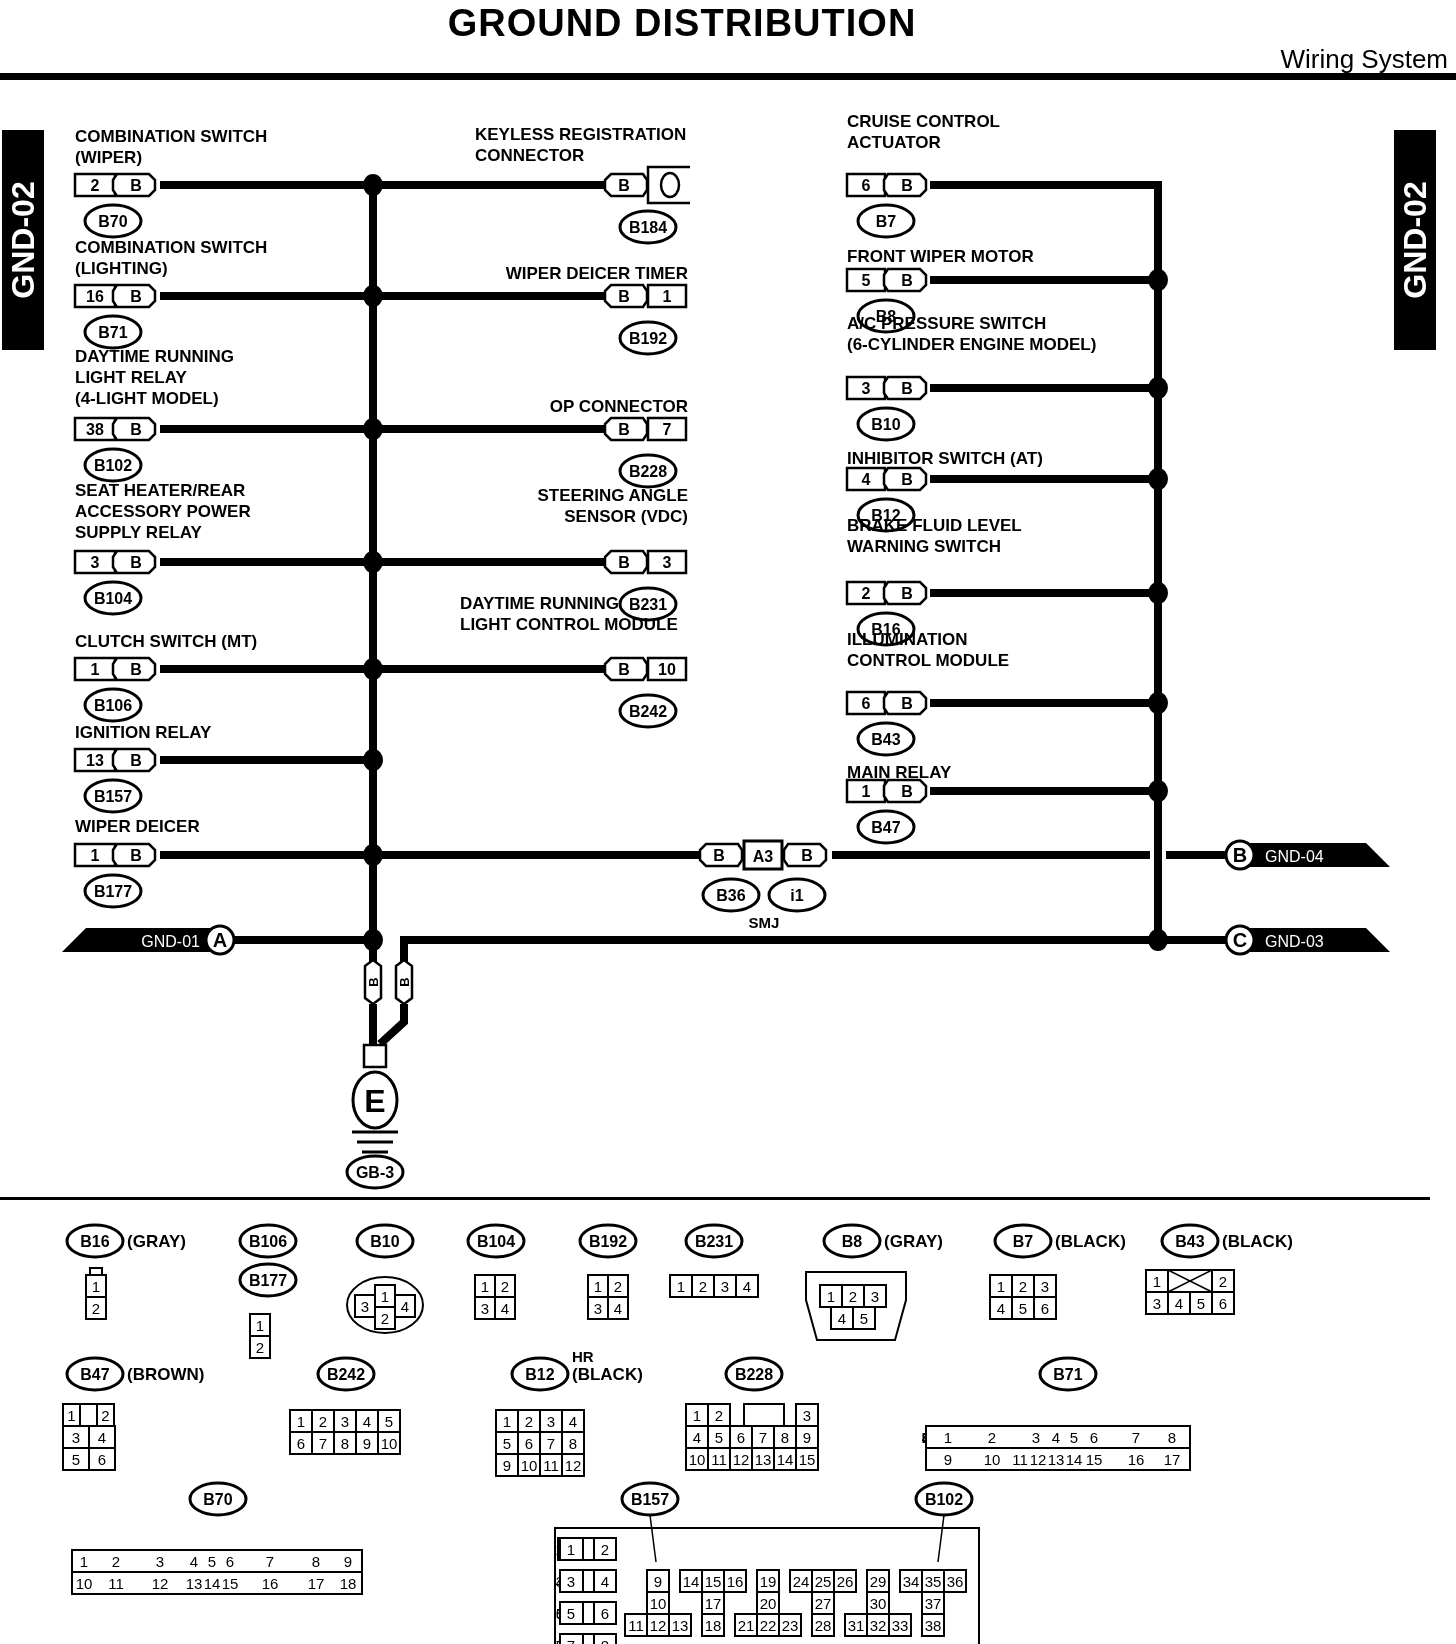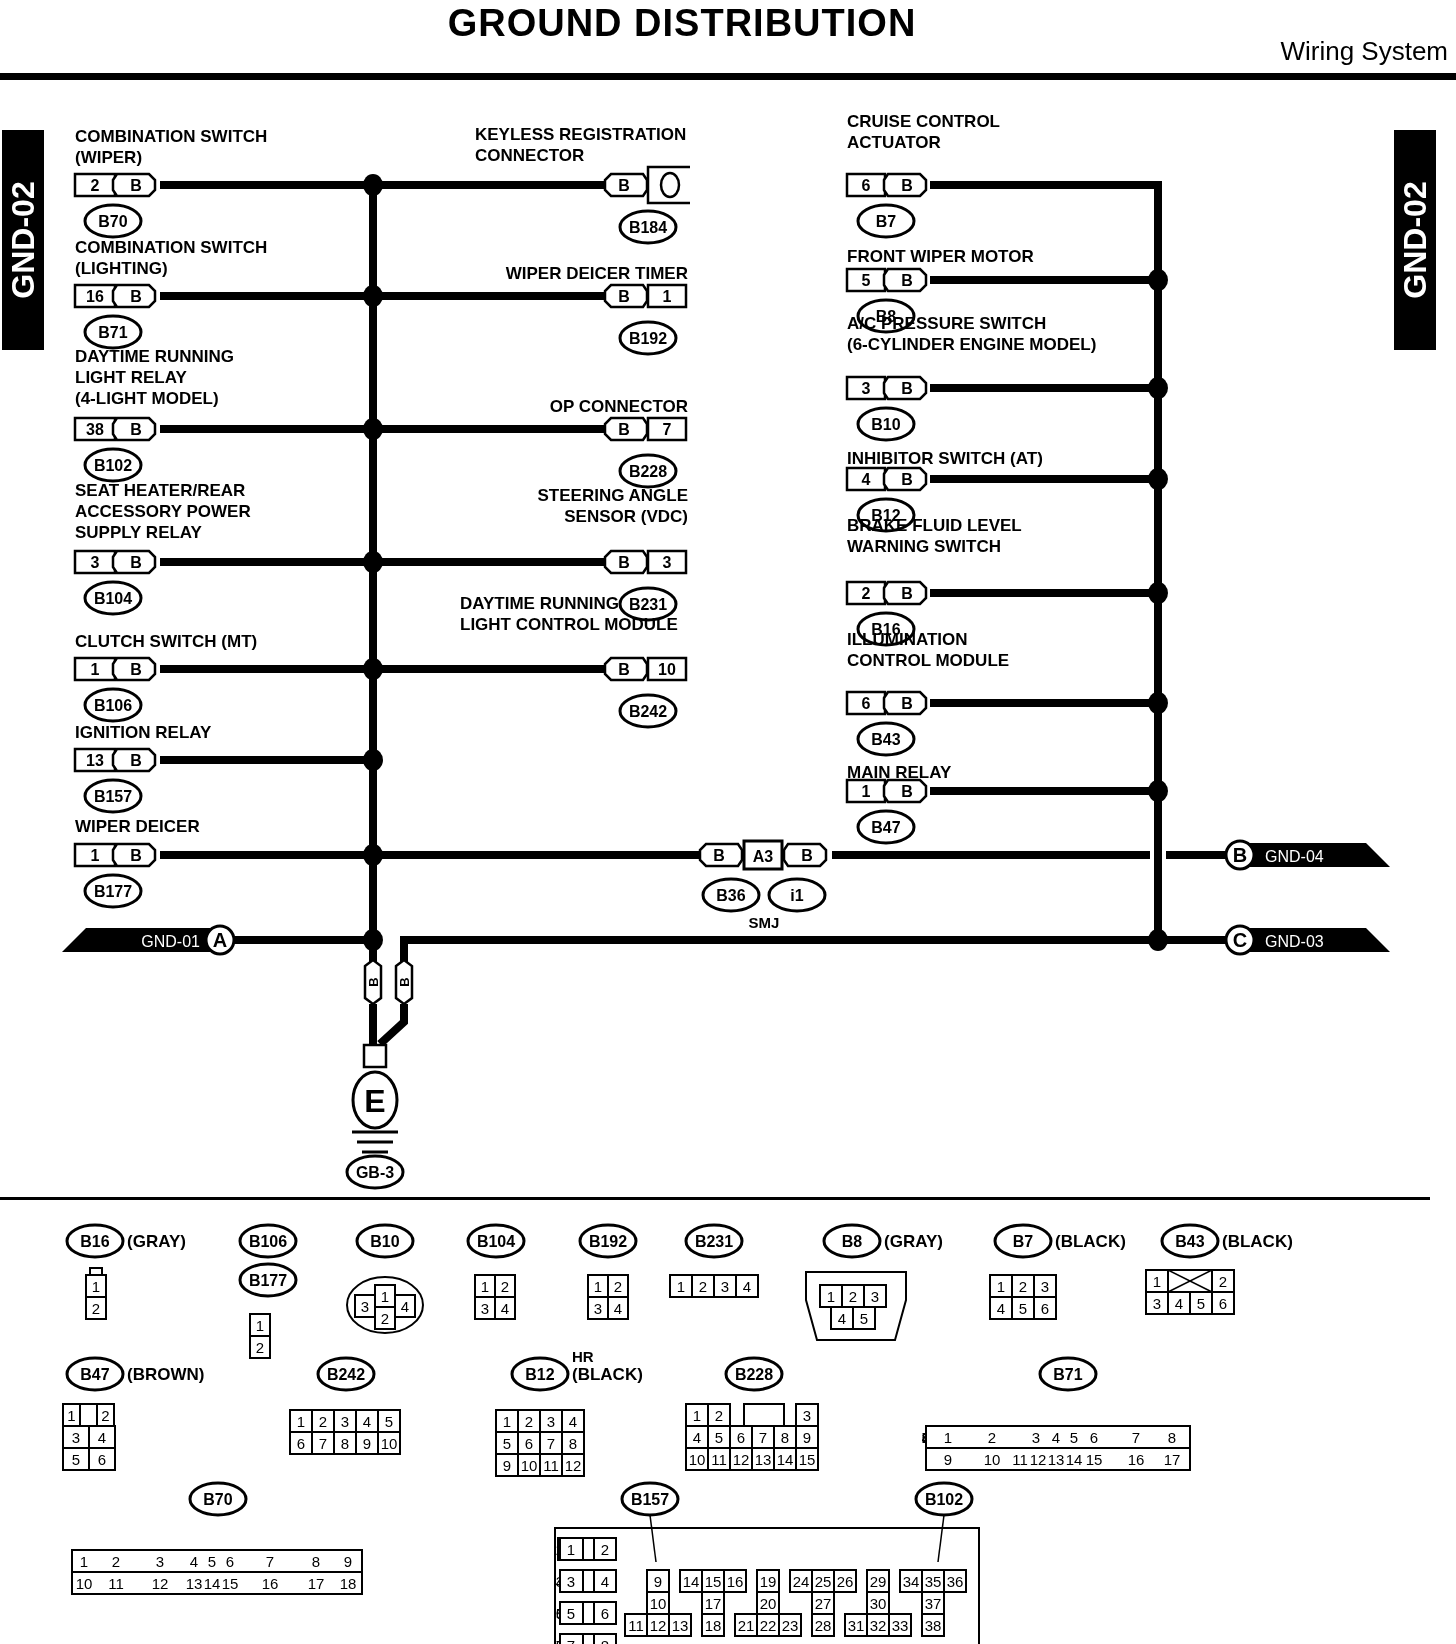--- a/index.html
+++ b/index.html
@@ -1,19 +1,19 @@
 <!DOCTYPE html>
 <html><head>
 <meta charset="utf-8">
 <style>
   html,body{margin:0;padding:0;background:#fff;}
   body{width:1456px;height:1644px;position:relative;overflow:hidden;font-family:"Liberation Sans",sans-serif;color:#000;}
   .abs{position:absolute;}
   #page-title{left:0;width:1364px;top:2px;text-align:center;font-size:38px;font-weight:bold;letter-spacing:1px;}
-  #page-subtitle{right:8px;top:36px;font-size:26px;}
+  #page-subtitle{right:8px;top:44px;font-size:26px;}
   #title-rule{left:0;top:73px;width:1456px;height:7px;background:#000;}
   .side-tab{background:#000;color:#fff;width:42px;height:220px;}
   .side-tab span{display:block;position:absolute;left:50%;top:50%;transform:translate(-50%,-50%) rotate(-90deg);font-size:32px;font-weight:bold;white-space:nowrap;}
   #diagram{left:0;top:0;width:1456px;height:1644px;}
   #section-rule{left:0;top:1197px;width:1430px;height:3px;background:#000;}
 </style>
 </head>
 <body>
 
 <div id="page-title" class="abs">GROUND DISTRIBUTION</div>

